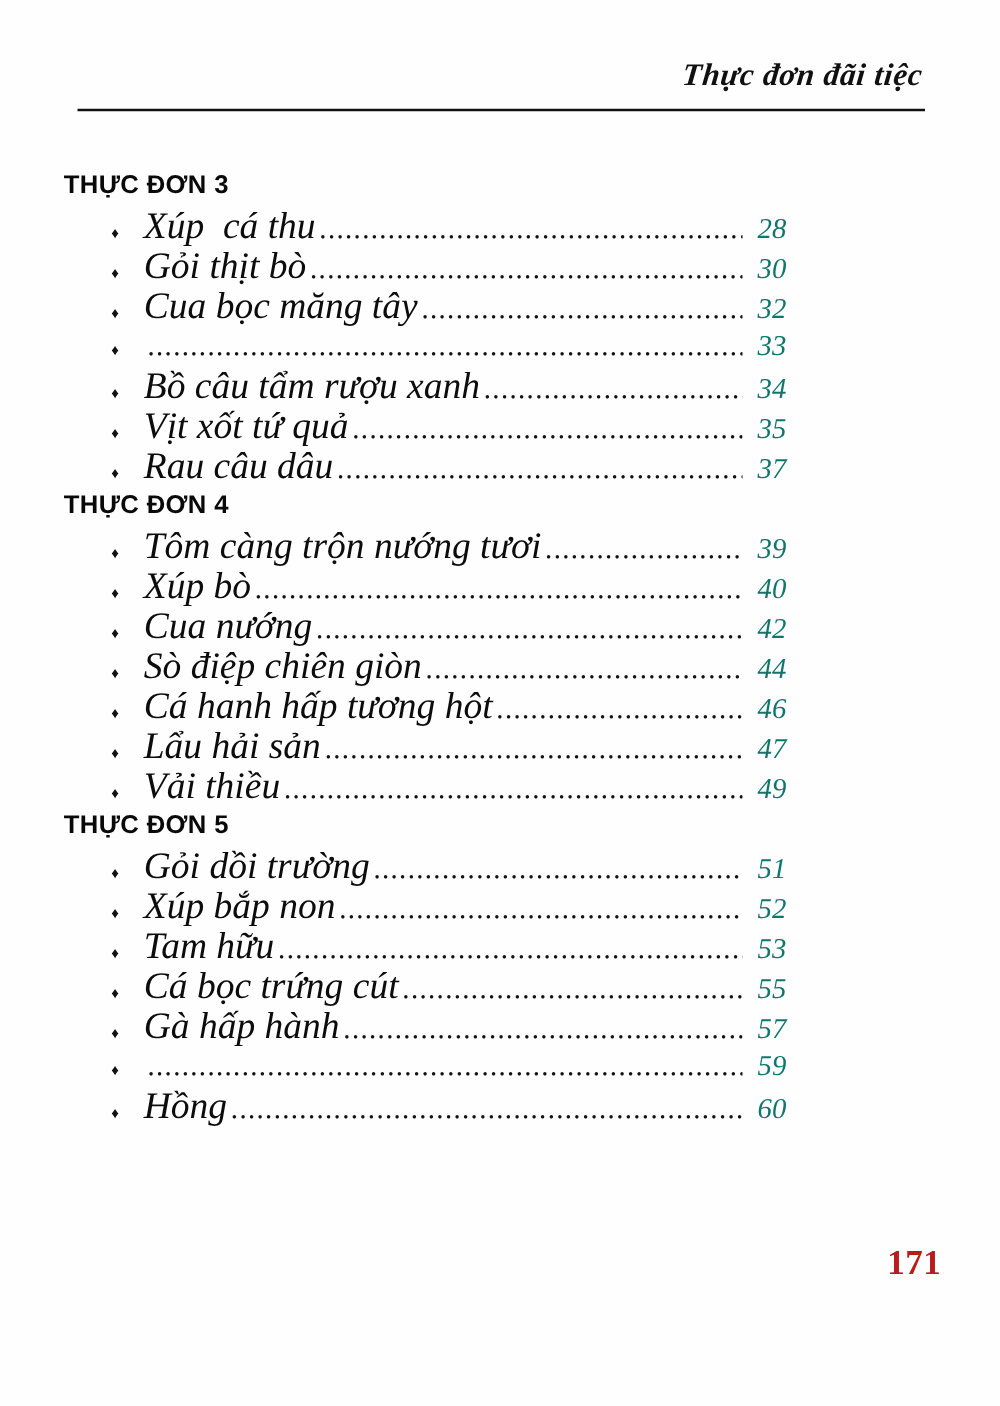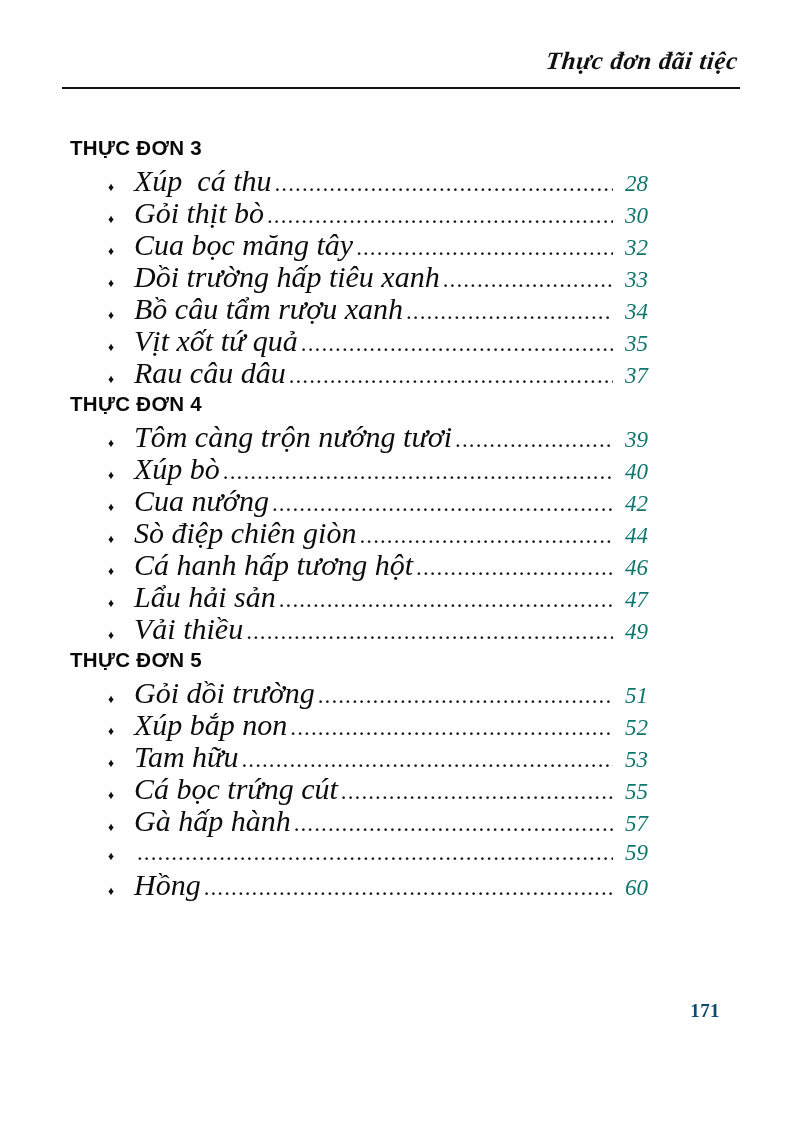--- a/index.html
+++ b/index.html
@@ -53,21 +53,21 @@
     right: 0;
     top: 43px;
     height: 2px;
     background: #111111;
   }
 
   
   .toc {
     position: absolute;
     top: 133px;
-    left: 70px;
+    left: 51px;
     width: 578px;
   }
 
   .toc-section {
     margin: 0;
     padding: 0;
   }
 
   .section-heading {
     font-family: "Liberation Sans", "DejaVu Sans", sans-serif;
@@ -133,27 +133,27 @@
     font-family: "Liberation Serif", "DejaVu Serif", serif;
     font-style: italic;
     font-size: 23px;
     line-height: 32px;
     color: #0f766e;
   }
 
   
   .folio {
     position: absolute;
-    right: 80px;
+    right: 47px;
     bottom: 101px;
     font-family: "Liberation Serif", "DejaVu Serif", serif;
     font-weight: 700;
-    font-size: 19px;
+    font-size: 28px;
     line-height: 26px;
-    color: #0c4a6e;
+    color: #b91c1c;
     letter-spacing: 0.4px;
   }
 </style>
 </head>
 <body>
 
 <div class="page">
 
   <div class="running-head">
     <div class="running-head-title">Thực đơn đãi tiệc</div>
@@ -177,21 +177,20 @@
             <span class="entry-page">30</span>
           </li>
           <li class="toc-entry">
             <span class="entry-bullet">♦</span>
             <span class="entry-label">Cua bọc măng tây</span>
             <span class="entry-leader">........................................................................................................</span>
             <span class="entry-page">32</span>
           </li>
           <li class="toc-entry">
             <span class="entry-bullet">♦</span>
-            <span class="entry-label">Dồi trường hấp tiêu xanh</span>
             <span class="entry-leader">........................................................................................................</span>
             <span class="entry-page">33</span>
           </li>
           <li class="toc-entry">
             <span class="entry-bullet">♦</span>
             <span class="entry-label">Bồ câu tẩm rượu xanh</span>
             <span class="entry-leader">........................................................................................................</span>
             <span class="entry-page">34</span>
           </li>
           <li class="toc-entry">

